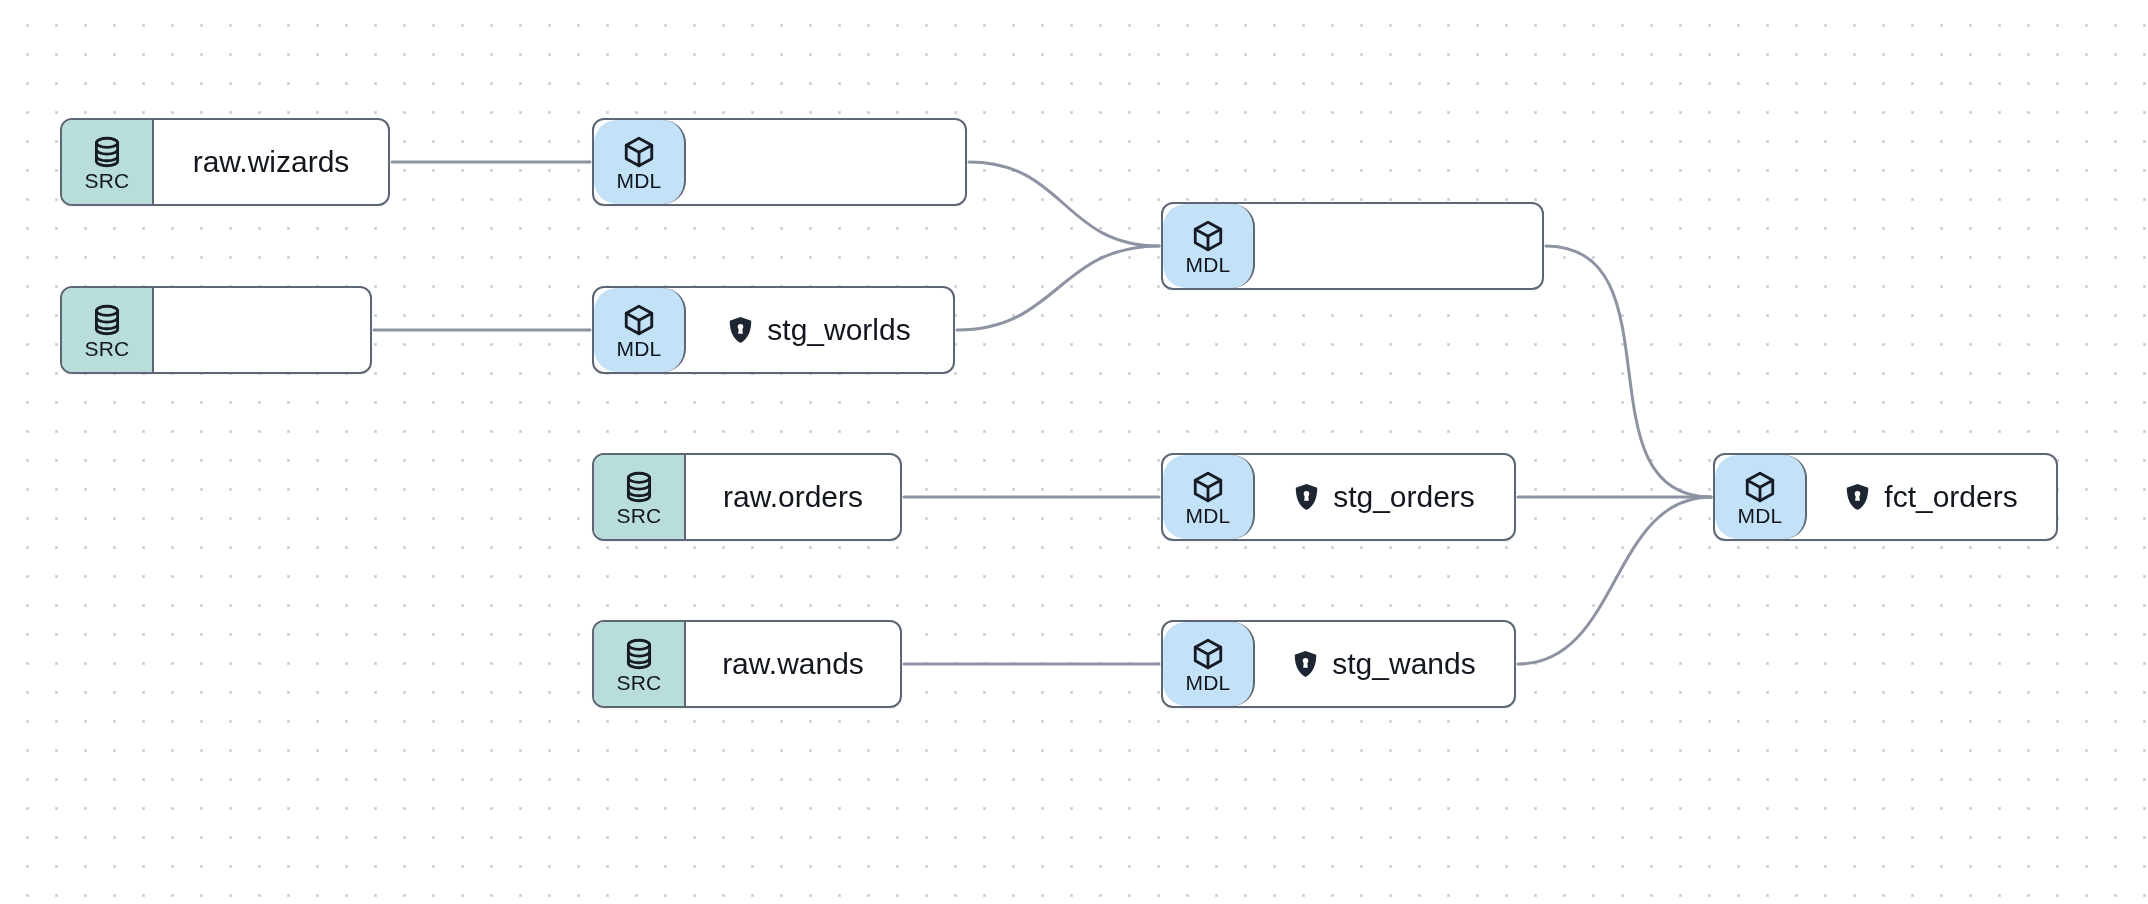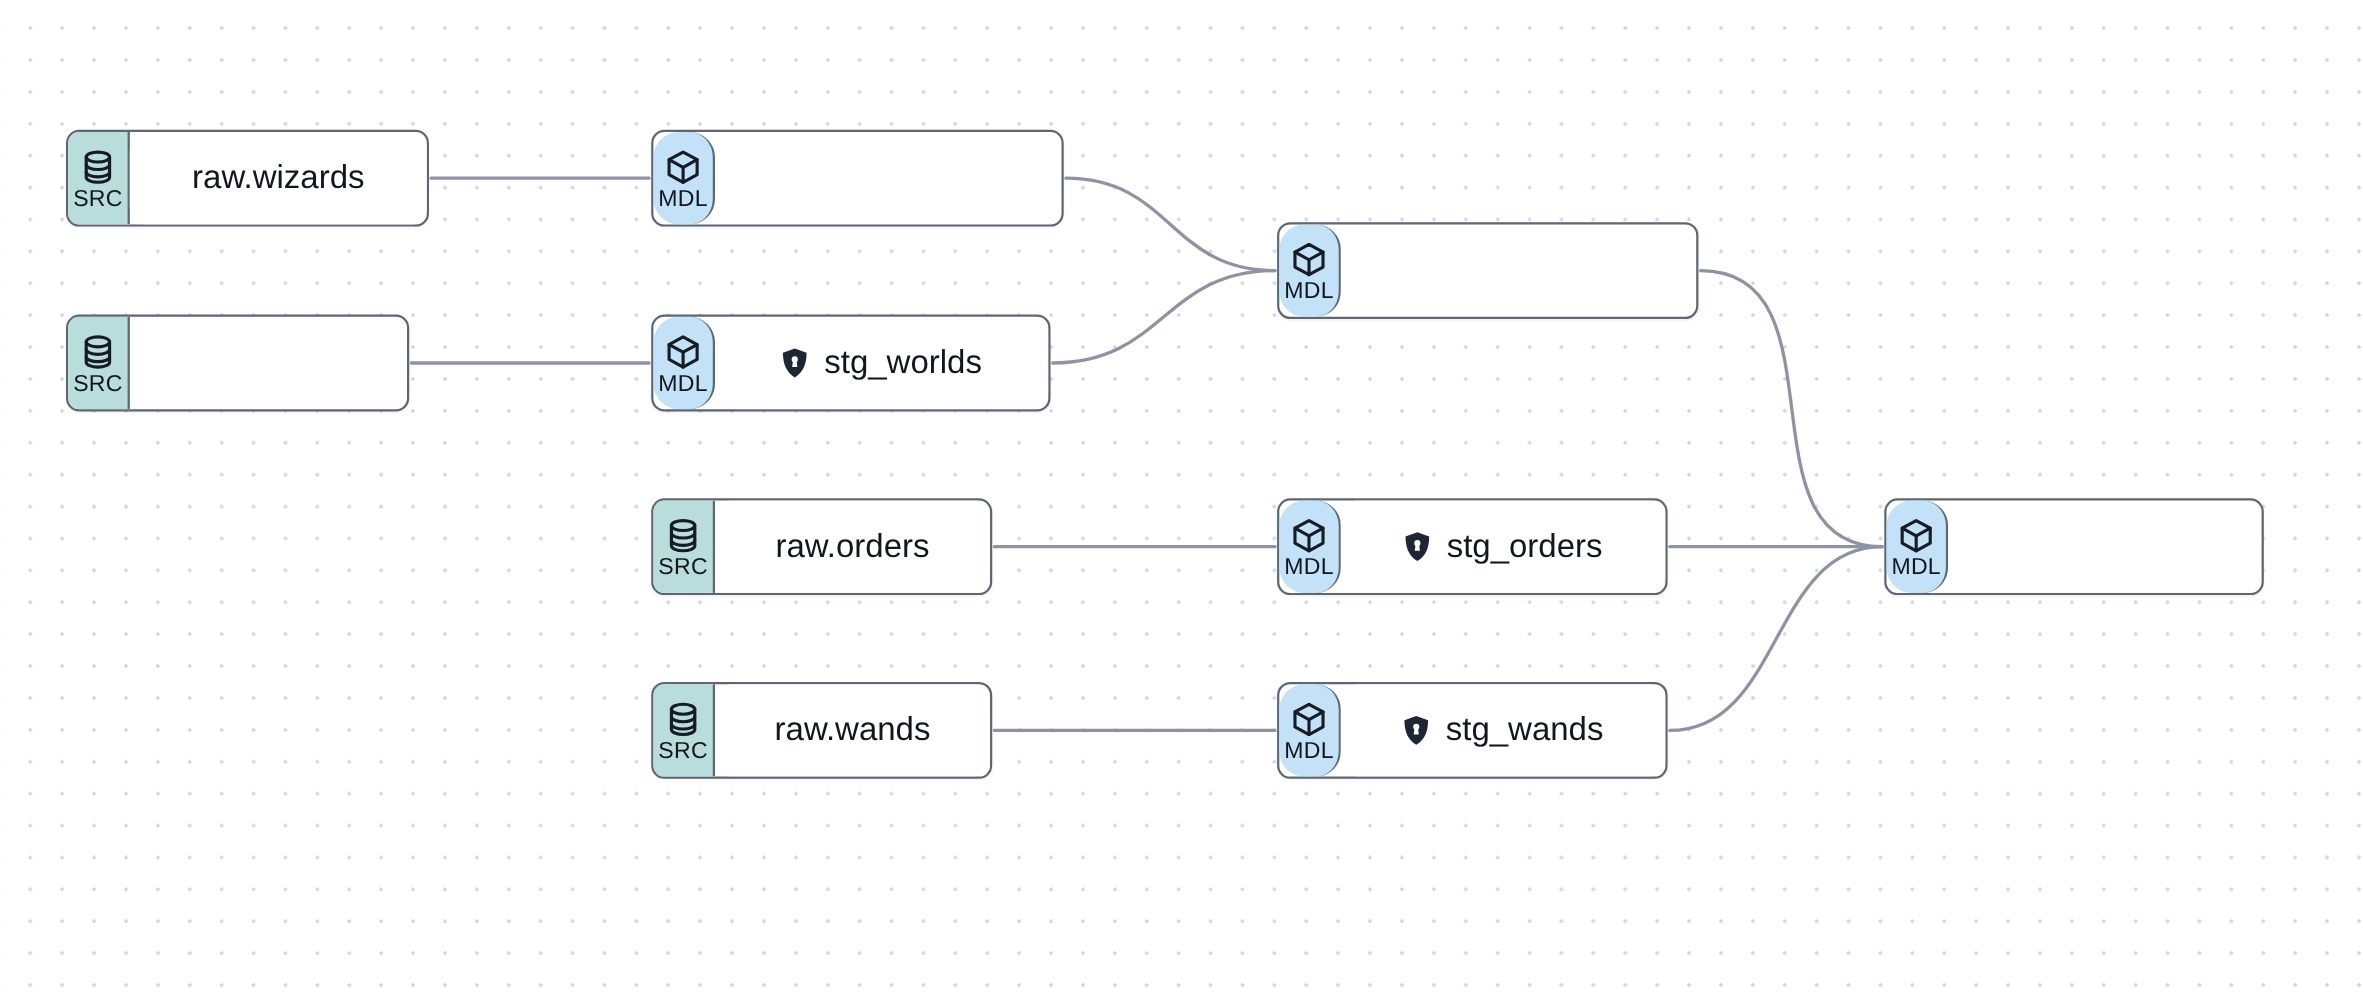--- a/index.html
+++ b/index.html
@@ -39,21 +39,21 @@
     box-sizing: border-box;
     border: 2.5px solid #5d6675;
     border-radius: 12px;
     background: #ffffff;
     overflow: hidden;
     z-index: 2;
     box-shadow: 0 1px 2px rgba(30,35,50,0.06);
   }
   .node-badge {
     flex: 0 0 auto;
-    width: 56px;
+    width: 92px;
     display: flex;
     flex-direction: column;
     align-items: center;
     justify-content: center;
     gap: 1px;
     border-right: 2.5px solid #5d6675;
     box-sizing: border-box;
     padding: 7px 0 6px 0;
   }
   .node.src .node-badge { background: #b9ddda; }
@@ -266,16 +266,26 @@
         <div class="node-badge">
           <span>
             <svg class="badge-icon" viewBox="0 0 24 24" fill="none" stroke="#161b26" stroke-width="2" stroke-linecap="round" stroke-linejoin="round">
               <path d="M12 2.3 L21 7.2 L21 16.8 L12 21.7 L3 16.8 L3 7.2 Z"></path>
               <path d="M3 7.2 L12 12.1 L21 7.2"></path>
               <path d="M12 12.1 L12 21.7"></path>
             </svg>
           </span>
           <span class="badge-text">MDL</span>
         </div>
+        <div class="node-body">
+          <span>
+            <svg class="shield-icon" viewBox="0 0 22 25" xmlns="http://www.w3.org/2000/svg">
+              <path d="M11 0.8 L20.6 4.2 C20.6 12.8 18.2 20 11 24.2 C3.8 20 1.4 12.8 1.4 4.2 Z" fill="#1f2633"></path>
+              <circle cx="11" cy="9.6" r="2.5" fill="#ffffff"></circle>
+              <path d="M9.6 10.4 h2.8 l0.7 5.4 h-4.2 Z" fill="#ffffff"></path>
+            </svg>
+          </span>
+          <span class="node-label">fct_orders</span>
+        </div>
       </div>
     </div>
 
 </div>
 
 </body></html>

